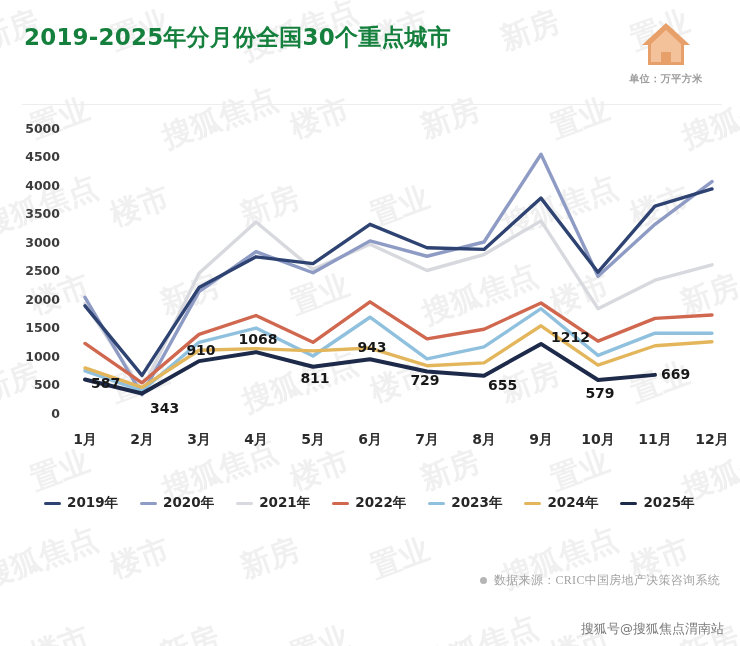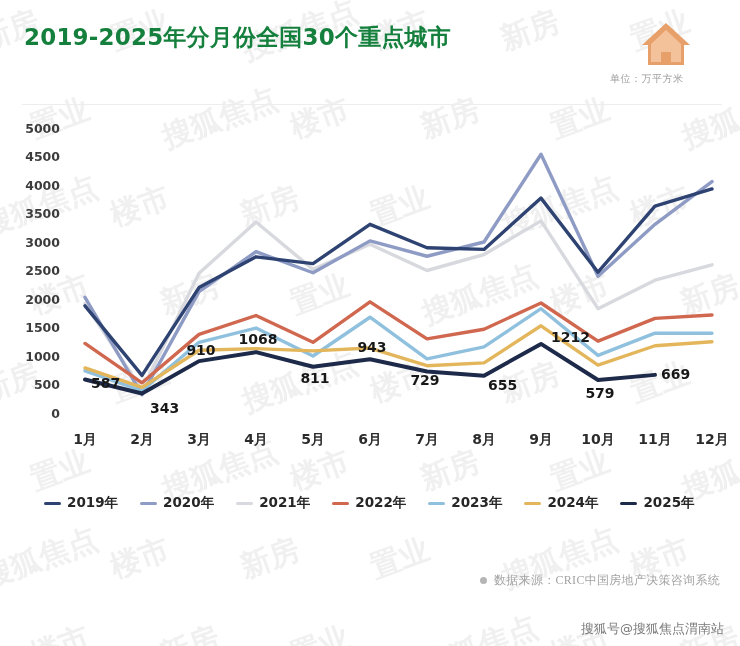--- a/index.html
+++ b/index.html
@@ -52,21 +52,22 @@
     color: #15803d;
     letter-spacing: 0.2px;
     font-family: "DejaVu Sans", sans-serif;
   }
   .title-line2 { display: block; }
   .unit-block {
     position: absolute;
     right: 18px;
     top: 20px;
     width: 112px;
-    text-align: left;
+    text-align: center;
+    font-weight: bold;
   }
   .house-icon {
     display: block;
     margin: 0 auto 4px auto;
     width: 52px;
     height: 48px;
   }
   .unit-text {
     font-size: 10px;
     color: #9c9c9c;

